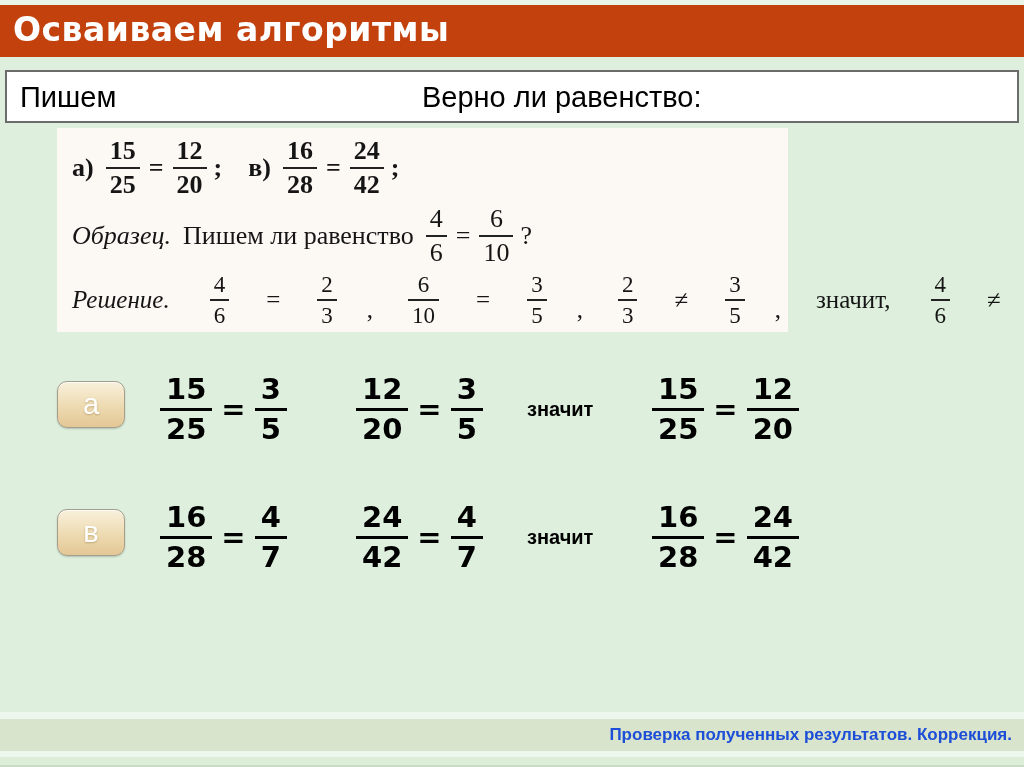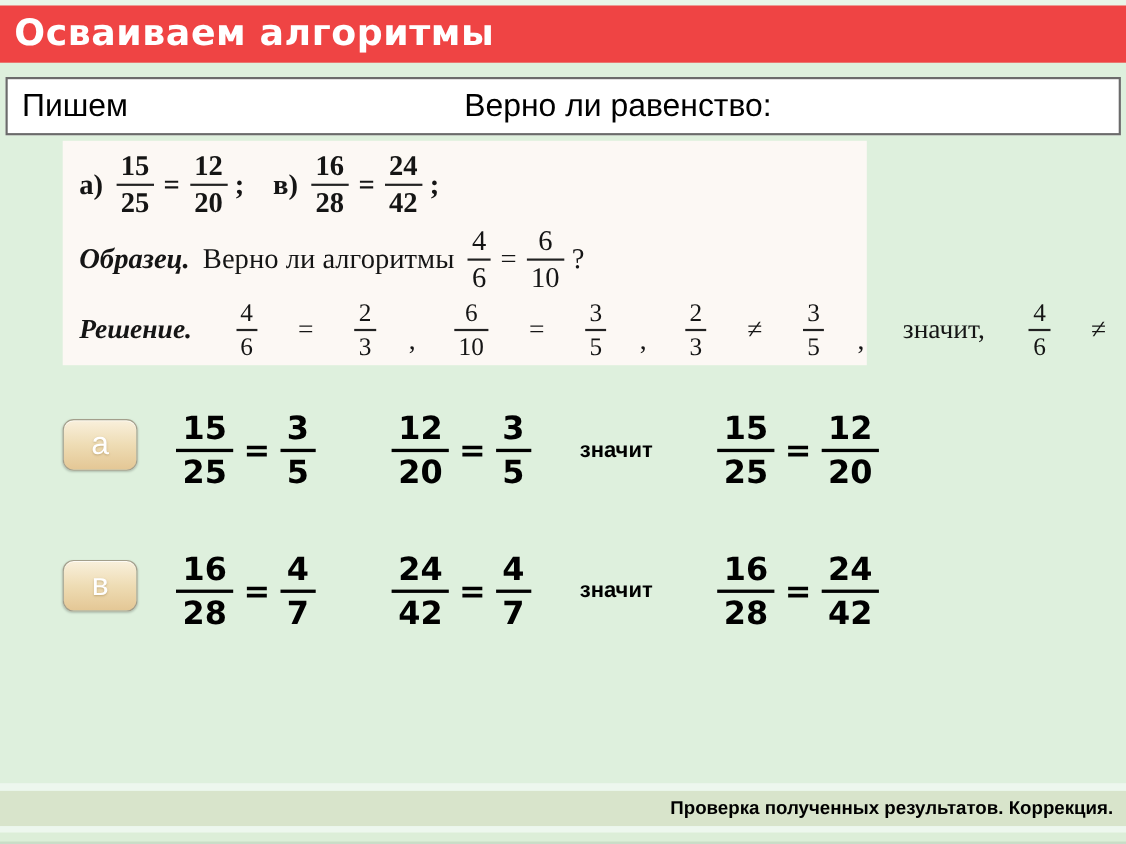--- a/index.html
+++ b/index.html
@@ -3,21 +3,21 @@
 <meta charset="utf-8">
 <style>
   html,body{margin:0;padding:0;background:#9aa79a;}
   .slide{
     position:relative;width:1024px;height:767px;overflow:hidden;
     background:#def0dd;font-family:"Liberation Sans",sans-serif;color:#000;
   }
   
   .top-strip{position:absolute;left:0;top:0;width:1024px;height:5px;background:#e9f5e8;}
   .header{
-    position:absolute;left:0;top:5px;width:1024px;height:52px;background:#ef4444;
+    position:absolute;left:0;top:5px;width:1024px;height:52px;background:#c2410c;
     display:flex;align-items:center;
   }
   .title{
     color:#ffffff;font-weight:bold;font-size:33px;letter-spacing:0.5px;
     font-family:"DejaVu Sans",sans-serif;padding-left:13px;margin-top:-4px;
   }
   
   .task-box{
     position:absolute;left:5px;top:70px;width:1014px;height:53px;background:#ffffff;
     border:2px solid #6b6b6b;box-sizing:border-box;padding-left:39px;
@@ -26,21 +26,21 @@
   .task-right{position:absolute;left:415px;top:50%;transform:translateY(-50%);font-size:29px;text-align:center;}
   
   .scan{
     position:absolute;left:57px;top:128px;width:731px;height:204px;background:#fcf8f4;
     font-family:"Liberation Serif",serif;color:#151515;
   }
   .sline{position:absolute;left:15px;display:flex;align-items:center;white-space:nowrap;}
   .l1{top:8px;height:64px;font-weight:bold;font-size:26px;}
   .l2{top:76px;height:64px;font-size:26px;}
   .l3{top:144px;height:56px;font-size:25px;gap:28px;}
-  .lead{font-style:italic;font-weight:bold;margin-right:12px;}
+  .lead{font-style:italic;font-weight:normal;margin-right:12px;}
   .plabel{margin-right:12px;}
   .stext{margin-right:12px;}
   .sop{margin:0 9px;}
   .scomma{align-self:flex-end;margin:0 7px 4px 2px;}
   .stail{margin-left:7px;}
   .gap{width:26px;}
   
   .fr{display:inline-flex;flex-direction:column;align-items:center;line-height:1;text-align:right;}
   .fr-m{font-size:26px;}
   .fr-m .fn{padding:0 4px 3px;}
@@ -68,21 +68,21 @@
   .fr-lg .fn{padding:0 6px 4px;}
   .fr-lg .fd{border-top:3px solid #000;padding:4px 6px 0;align-self:stretch;}
   .op-lg{margin:0 9px;font-size:29px;}
   .word{position:absolute;left:527px;top:0;height:62px;display:flex;align-items:center;
         font-size:20px;font-weight:bold;}
   
   .f-strip1{position:absolute;left:0;top:712px;width:1024px;height:7px;background:#edf7ee;}
   .f-band{
     position:absolute;left:0;top:719px;width:1024px;height:32px;background:#d8e4cb;
     display:flex;align-items:center;justify-content:flex-end;padding-right:12px;box-sizing:border-box;
-    font-size:17px;font-weight:600;color:#000000;
+    font-size:17px;font-weight:600;color:#1d4ed8;
   }
   .f-strip2{position:absolute;left:0;top:751px;width:1024px;height:6px;background:#edf7ee;}
   .f-bottom{position:absolute;left:0;top:757px;width:1024px;height:10px;background:#dceed8;
             border-bottom:2px solid #c9ddc6;box-sizing:border-box;}
 </style>
 </head>
 <body>
 
 <div class="slide">
 
@@ -120,21 +120,21 @@
       <span class="sop">=</span>
       <span class="fr fr-m">
           <span class="fn">24</span>
           <span class="fd">42</span>
         </span>
       <span class="stail">;</span>
     </div>
 
     <div class="sline l2">
       <span class="lead">Образец.</span>
-      <span class="stext">Верно ли алгоритмы</span>
+      <span class="stext">Пишем ли равенство</span>
       <span class="fr fr-m">
           <span class="fn">4</span>
           <span class="fd">6</span>
         </span>
       <span class="sop">=</span>
       <span class="fr fr-m">
           <span class="fn">6</span>
           <span class="fd">10</span>
         </span>
       <span class="stail">?</span>

